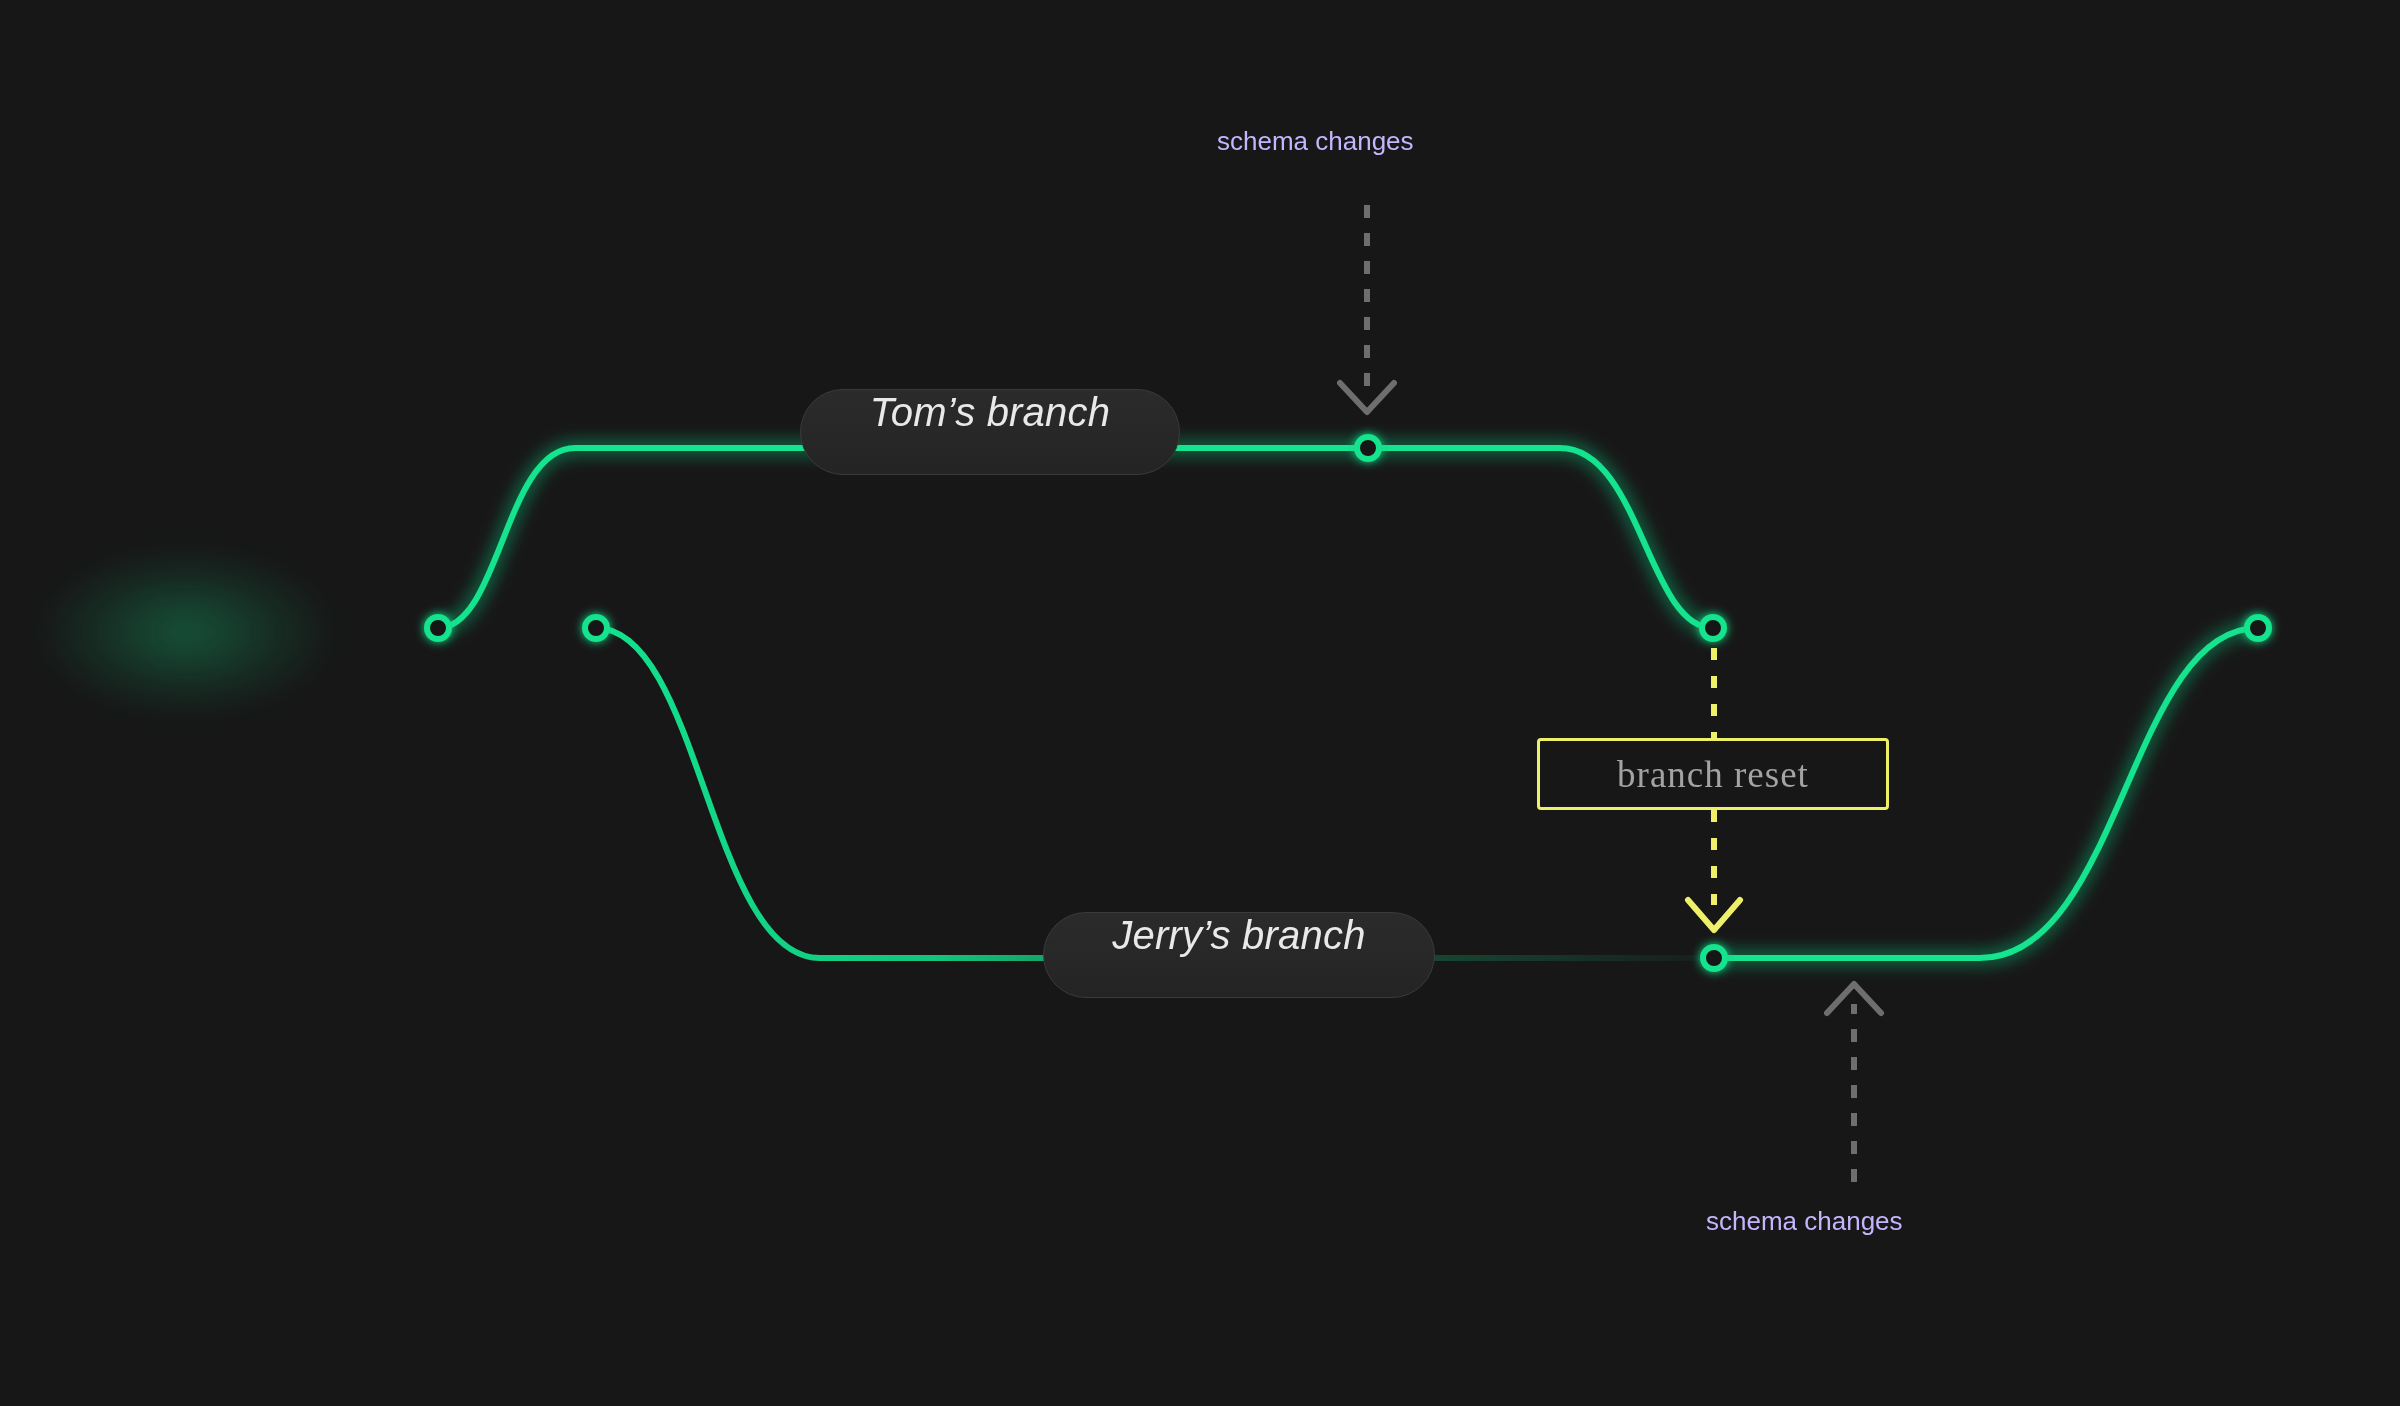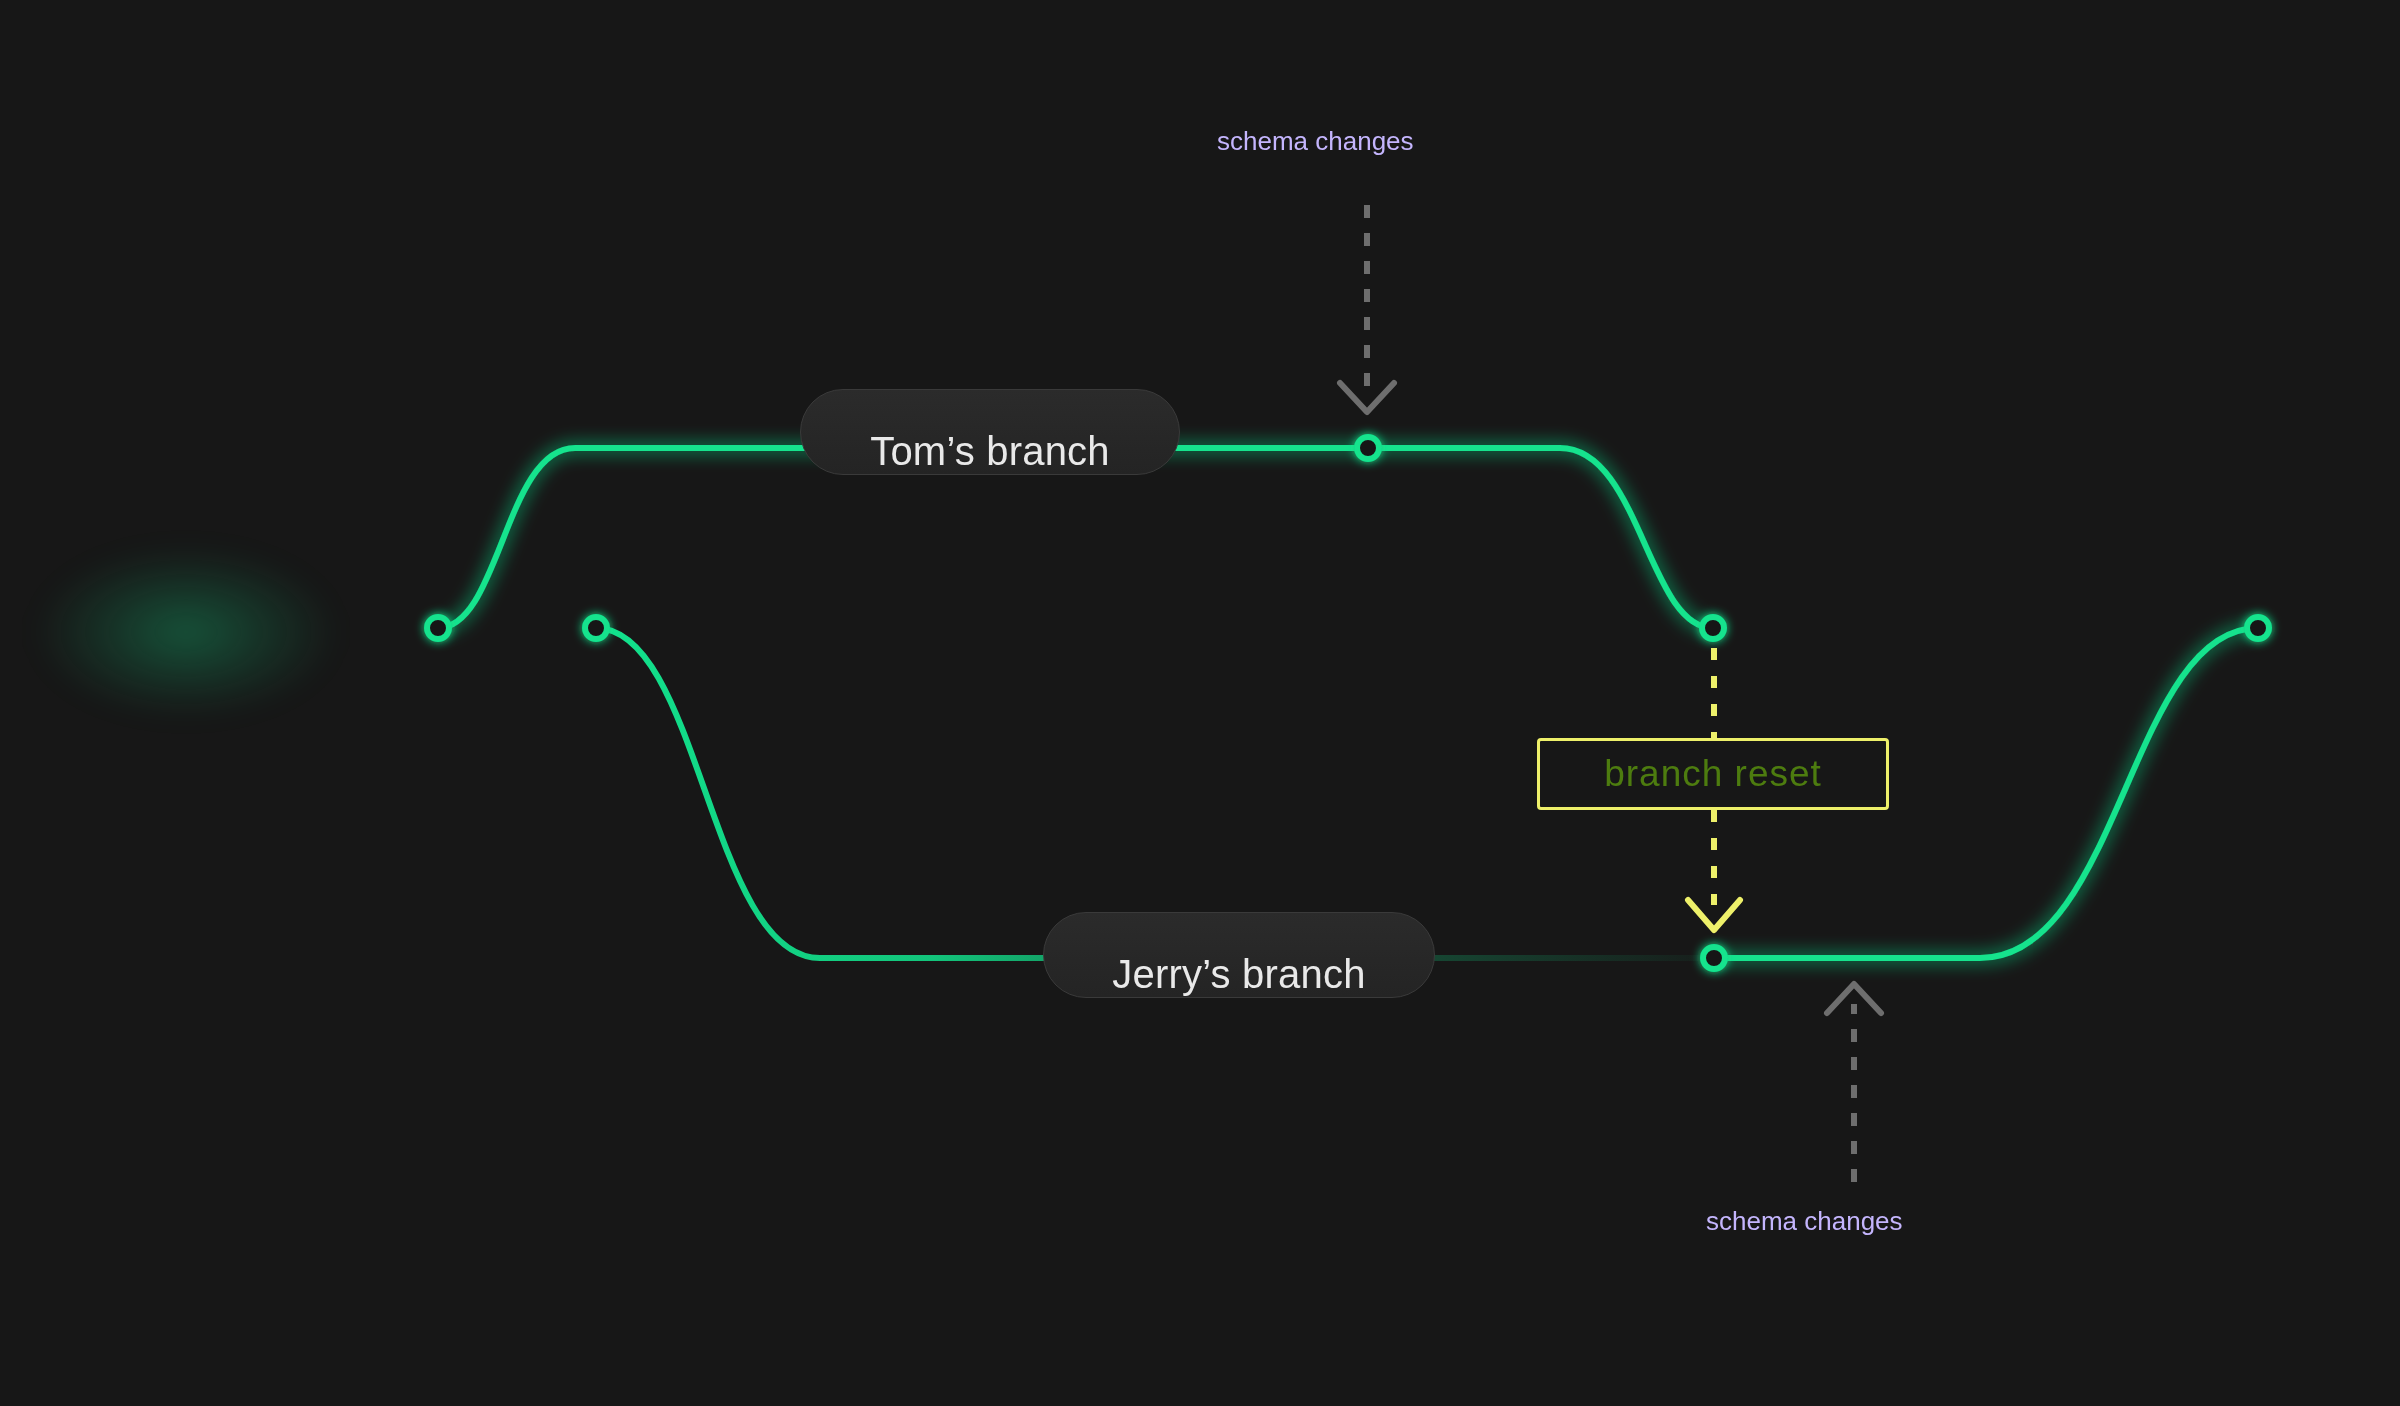--- a/index.html
+++ b/index.html
@@ -26,27 +26,28 @@
     left: 0;
     top: 0;
     width: 2400px;
     height: 1406px;
   }
 
   
   .pill {
     position: absolute;
     display: flex;
-    align-items: flex-end;
+    align-items: flex-start;
     justify-content: center;
     box-sizing: border-box;
     border-radius: 999px;
     white-space: nowrap;
     color: #e9e9e9;
     letter-spacing: 0.2px;
+    font-style: italic;
   }
   .pill-branch {
     background: linear-gradient(180deg, #2b2b2b 0%, #242424 100%);
     border: 1.5px solid #3a3a3a;
     font-size: 40px;
     z-index: 6;
   }
   .pill-main {
     background: linear-gradient(180deg, #1f2622 0%, #1a201d 100%);
     border: 1.5px solid #21c884;
@@ -65,22 +66,22 @@
   
   .reset-box {
     position: absolute;
     box-sizing: border-box;
     display: flex;
     align-items: center;
     justify-content: center;
     background: #171717;
     border: 3px solid #eef06a;
     border-radius: 4px;
-    color: #4d7c0f;
-    font-family: Liberation Sans, sans-serif;
+    color: #a3a3a3;
+    font-family: Liberation Serif, serif;
     font-size: 37px;
     letter-spacing: 1px;
     z-index: 8;
   }
 
   
   .annot {
     position: absolute;
     color: #c4b5fd;
     font-size: 26px;

